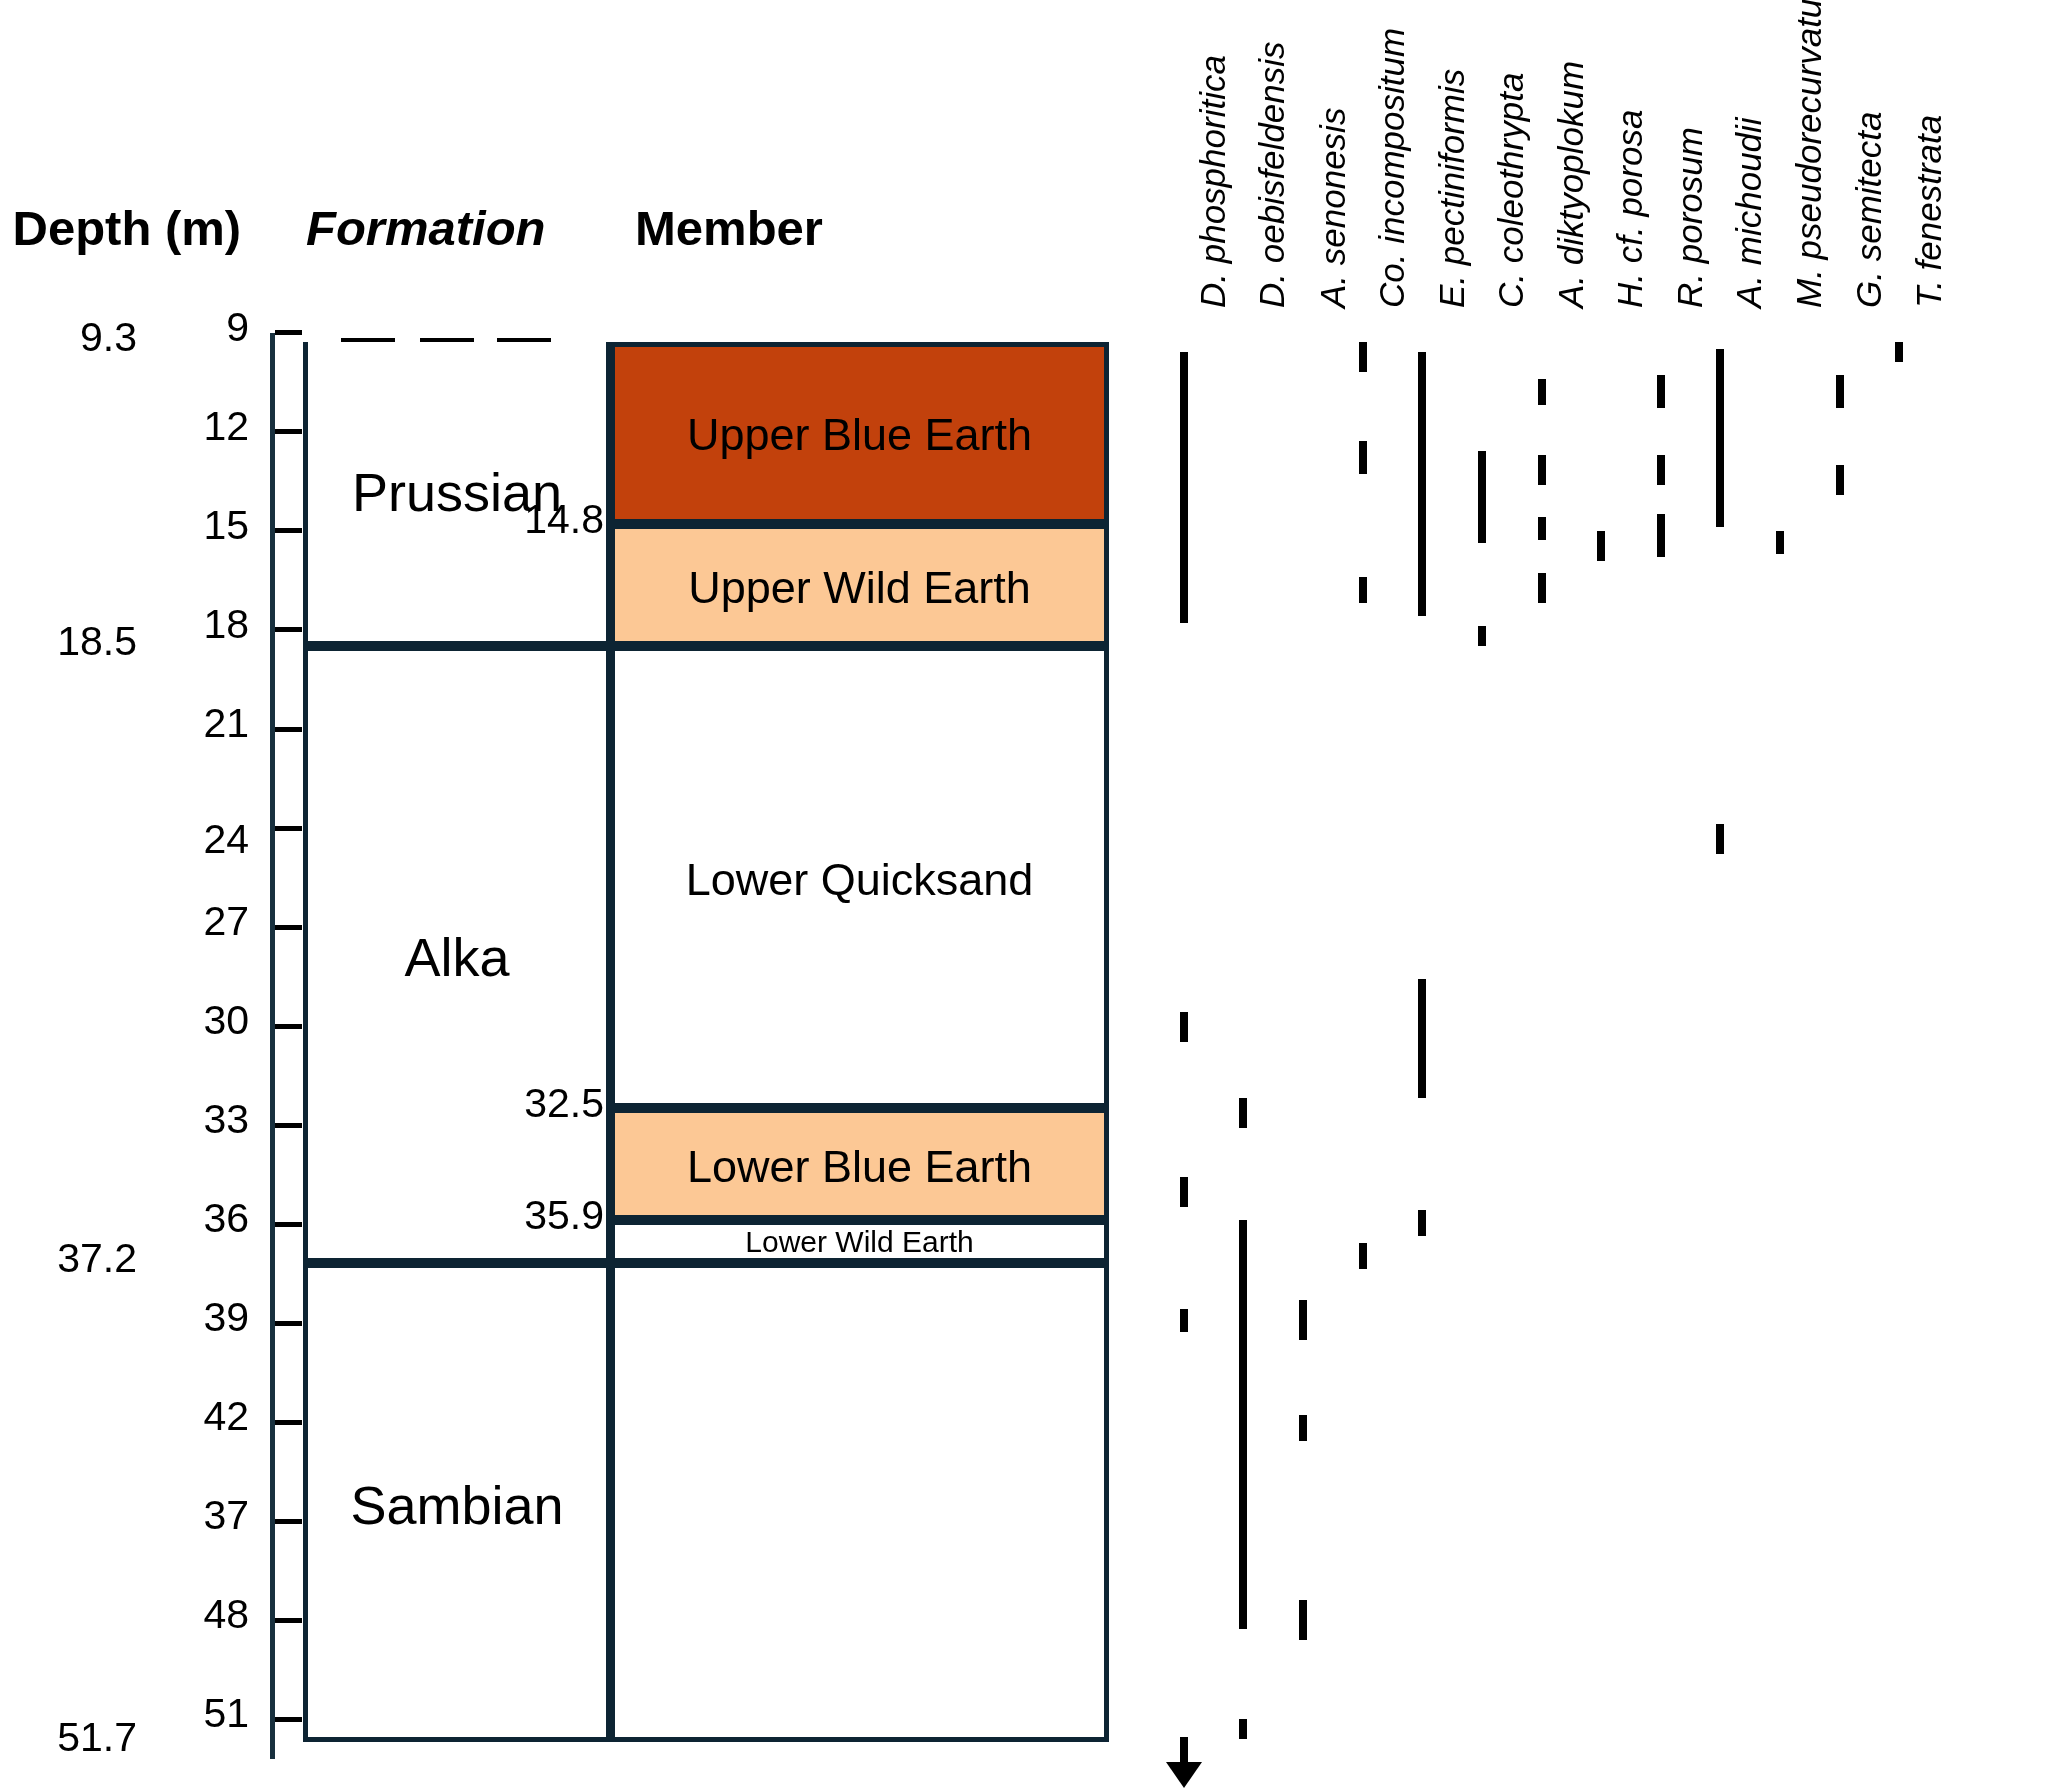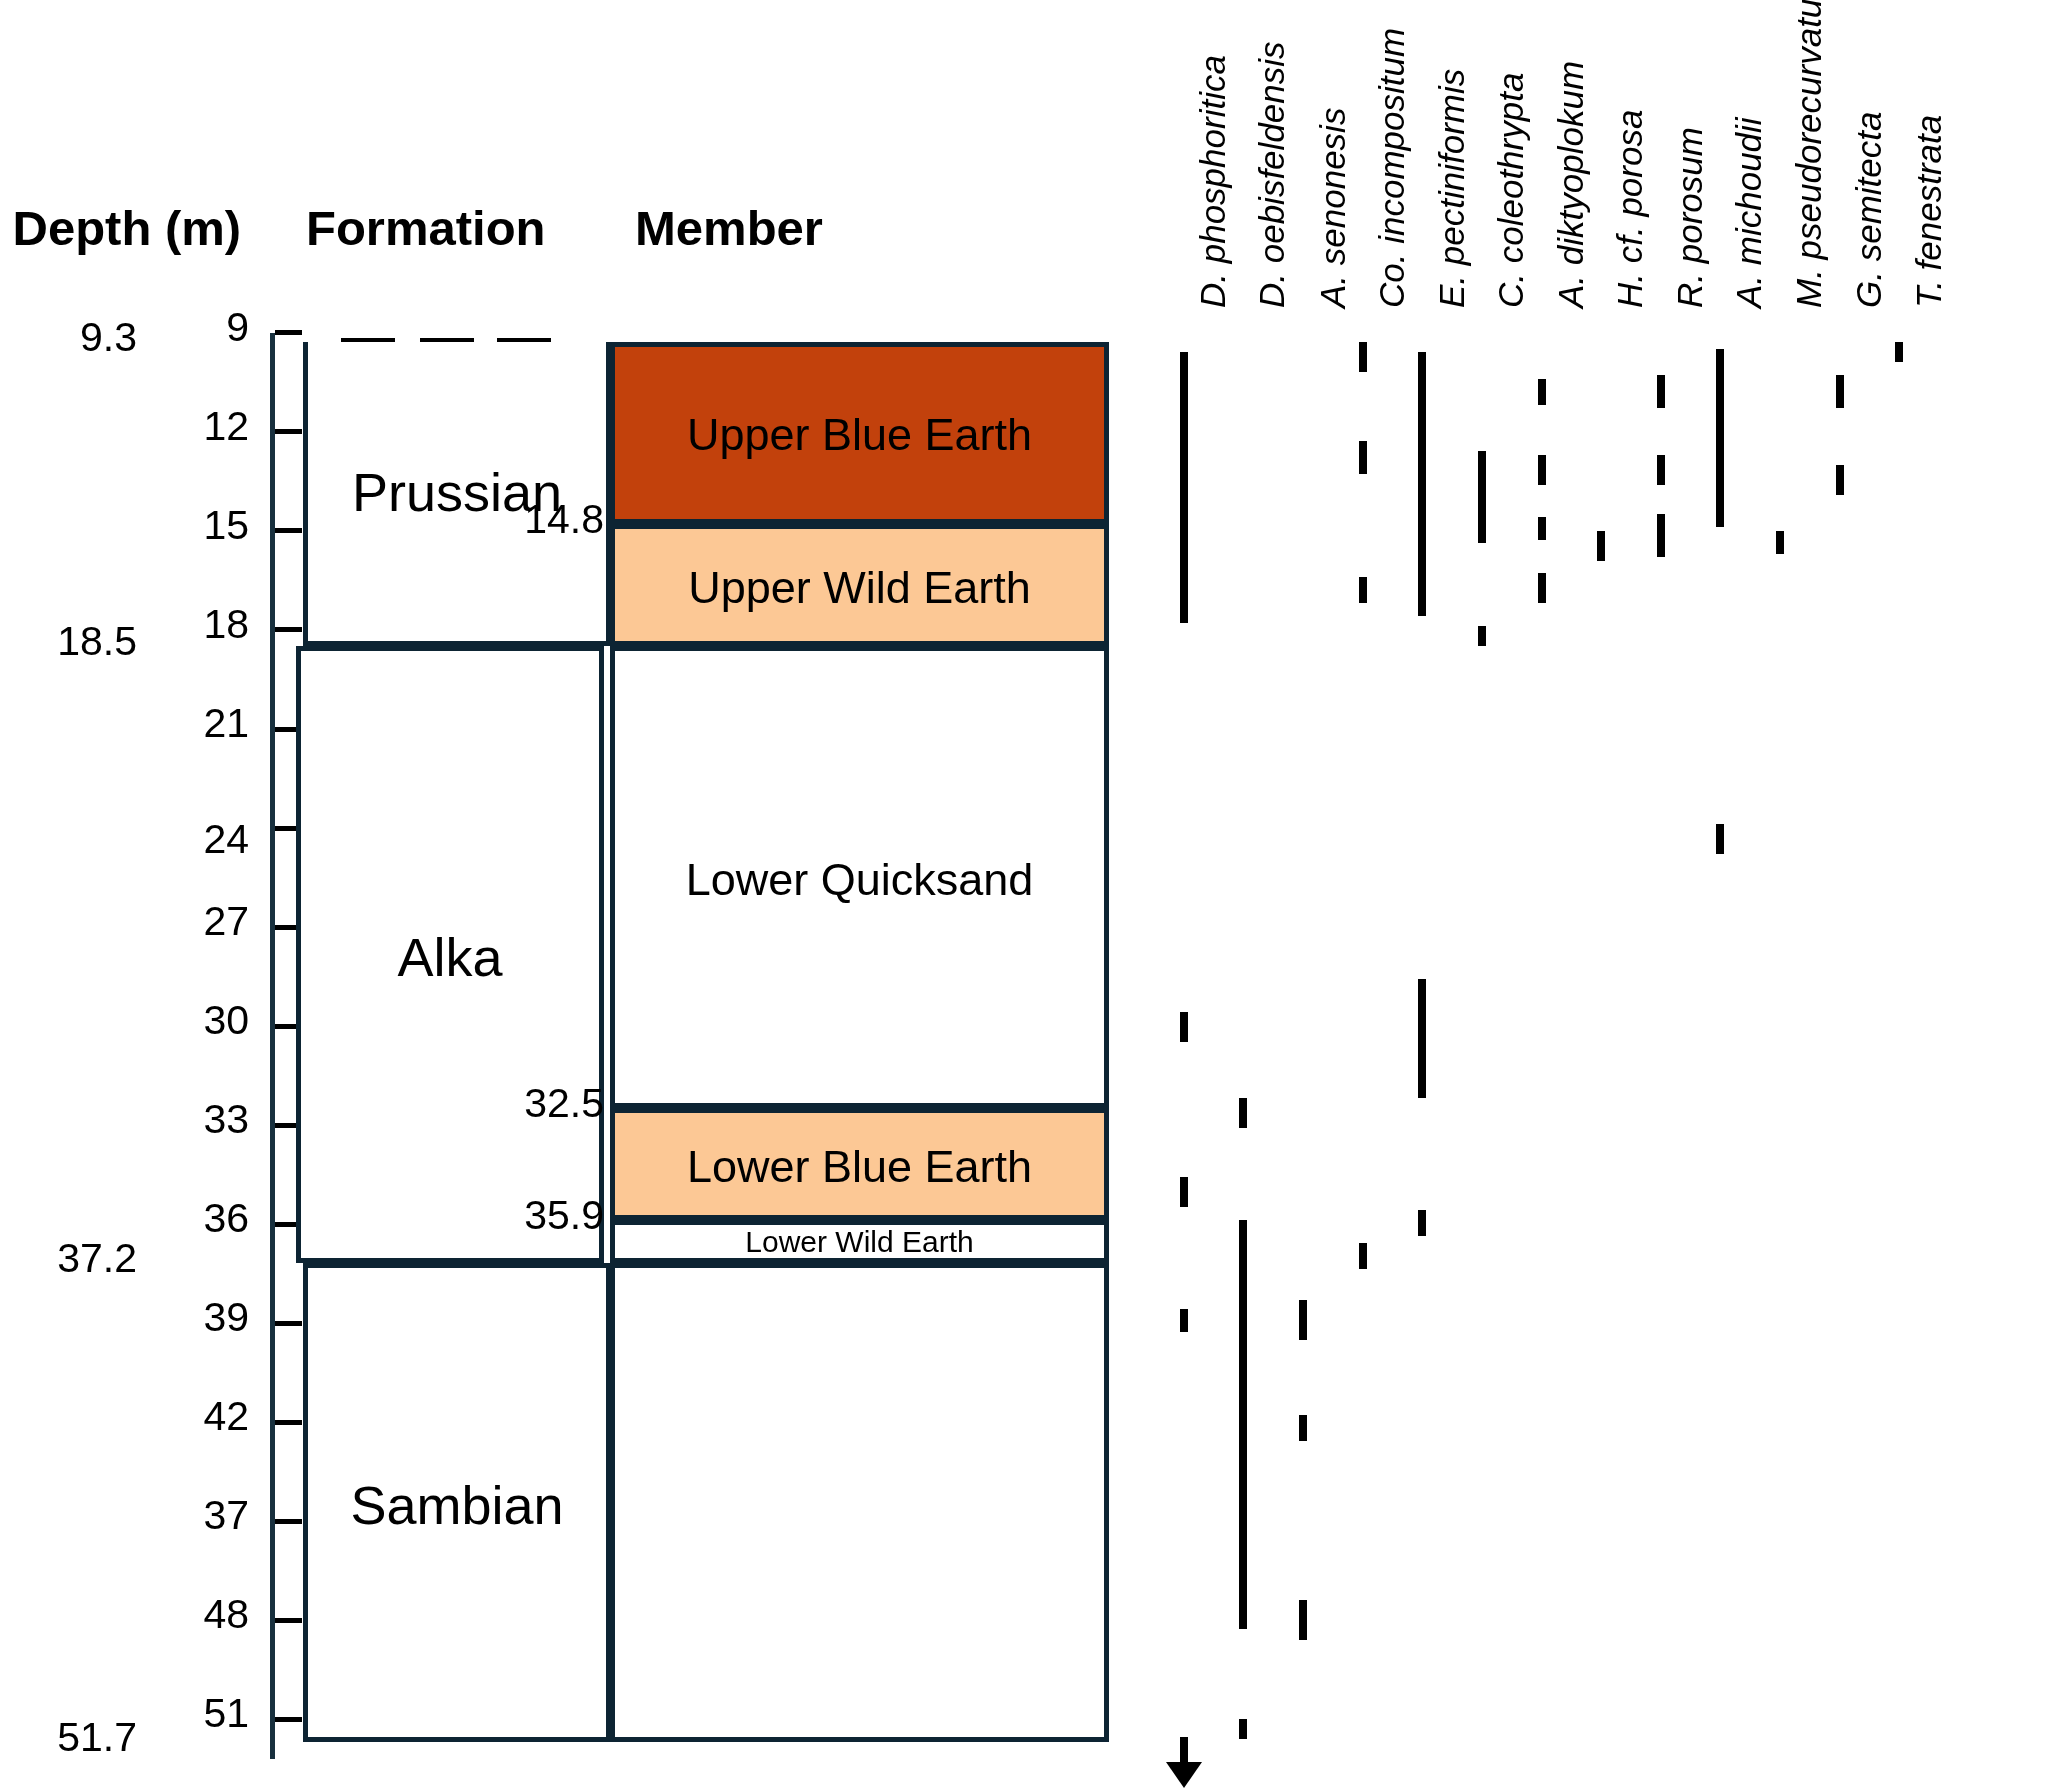--- a/index.html
+++ b/index.html
@@ -1,21 +1,21 @@
 <!DOCTYPE html>
 <html style="font-size:6.7px"><head>
 <meta charset="utf-8">
 <style>
   html,body{margin:0;padding:0;background:#ffffff;}
   body{width:2056px;height:1789px;position:relative;font-family:"Liberation Sans",sans-serif;overflow:hidden;}
   #stage{position:absolute;left:0;top:0;width:2056px;height:1789px;}
 
   .hdr{position:absolute;font-weight:bold;color:#000;white-space:nowrap;}
   #hdr-depth{left:12.5px;top:200px;font-size:49px;}
-  #hdr-formation{left:306px;top:200px;font-size:49px;}
+  #hdr-formation{left:306px;top:200px;font-size:49px;font-style:italic;}
   #hdr-member{left:635px;top:200px;font-size:49px;}
 
   
   .ax-line{position:absolute;background:#18303e;}
   .tick{position:absolute;height:4.6px;width:27.4px;background:#000;}
   .ticklab{position:absolute;font-size:41px;color:#000;text-align:right;width:83px;white-space:nowrap;}
   .bndlab{position:absolute;font-size:41px;color:#000;text-align:right;width:137px;white-space:nowrap;}
 
   
   .fmbox{position:absolute;box-sizing:border-box;border:5px solid #0d2433;background:#fff;}
@@ -80,21 +80,21 @@
       <div class="bndlab" style="left: 0px; top: 1235px;">37.2</div>
       <div class="bndlab" style="left: 0px; top: 1714px;">51.7</div>
     </div>
   <div id="strat-layer">
       <div class="dash" style="left: 341px; top: 338px; width: 54px;"></div>
       <div class="dash" style="left: 420px; top: 338px; width: 54px;"></div>
       <div class="dash" style="left: 497px; top: 338px; width: 54px;"></div>
       <div class="fmbox" style="left: 303px; top: 342px; width: 308px; height: 304px; border-top: 0px;">
         <div class="boxlab fmlab" style="top: 119px;">Prussian</div>
       </div>
-      <div class="fmbox" style="left: 296px; top: 646px; width: 308px; height: 617px; text-decoration: underline;">
+      <div class="fmbox" style="left: 303px; top: 646px; width: 308px; height: 617px; text-decoration: underline;">
         <div class="boxlab fmlab" style="top: 275px;">Alka</div>
       </div>
       <div class="fmbox" style="left: 303px; top: 1263px; width: 308px; height: 479px;">
         <div class="boxlab fmlab" style="top: 206px;">Sambian</div>
       </div>
       <div class="mbbox" style="left: 610px; top: 342px; width: 499px; height: 182px; background: #c2410c;">
         <div class="boxlab mblab" style="top: 62px;">Upper Blue Earth</div>
       </div>
       <div class="mbbox" style="left: 610px; top: 524px; width: 499px; height: 122px; background: rgb(252, 200, 149);">
         <div class="boxlab mblab" style="top: 33px;">Upper Wild Earth</div>

